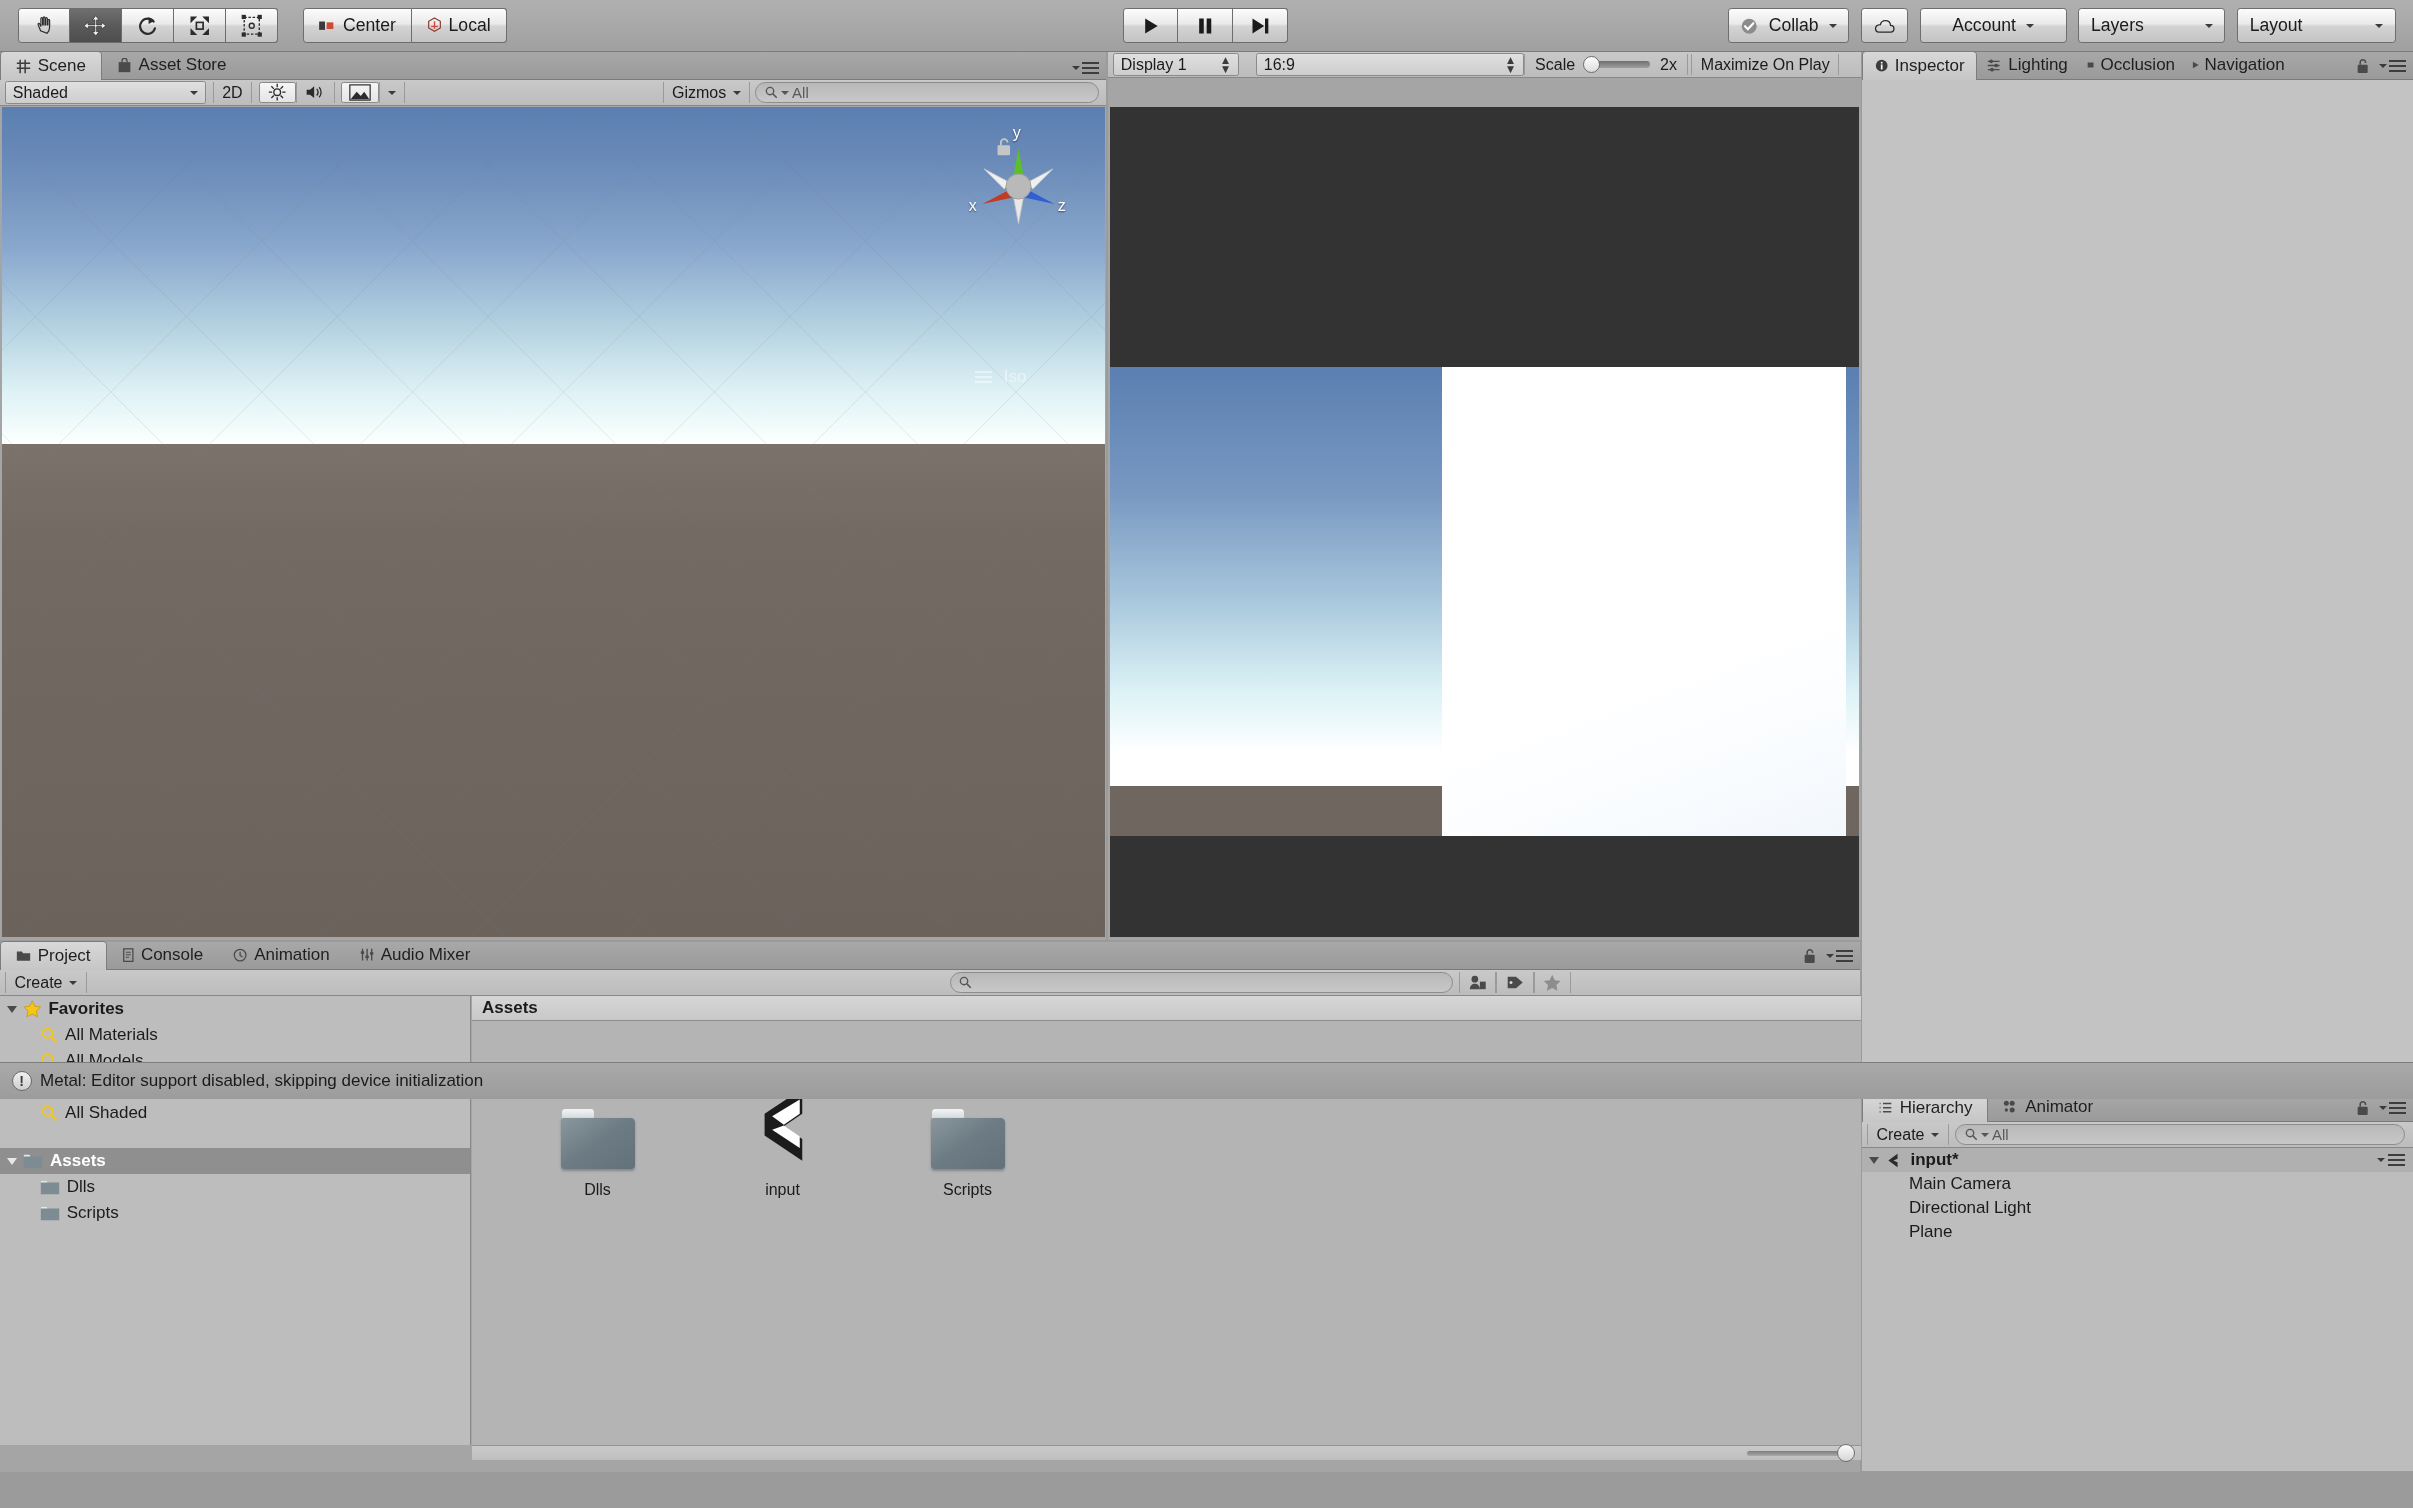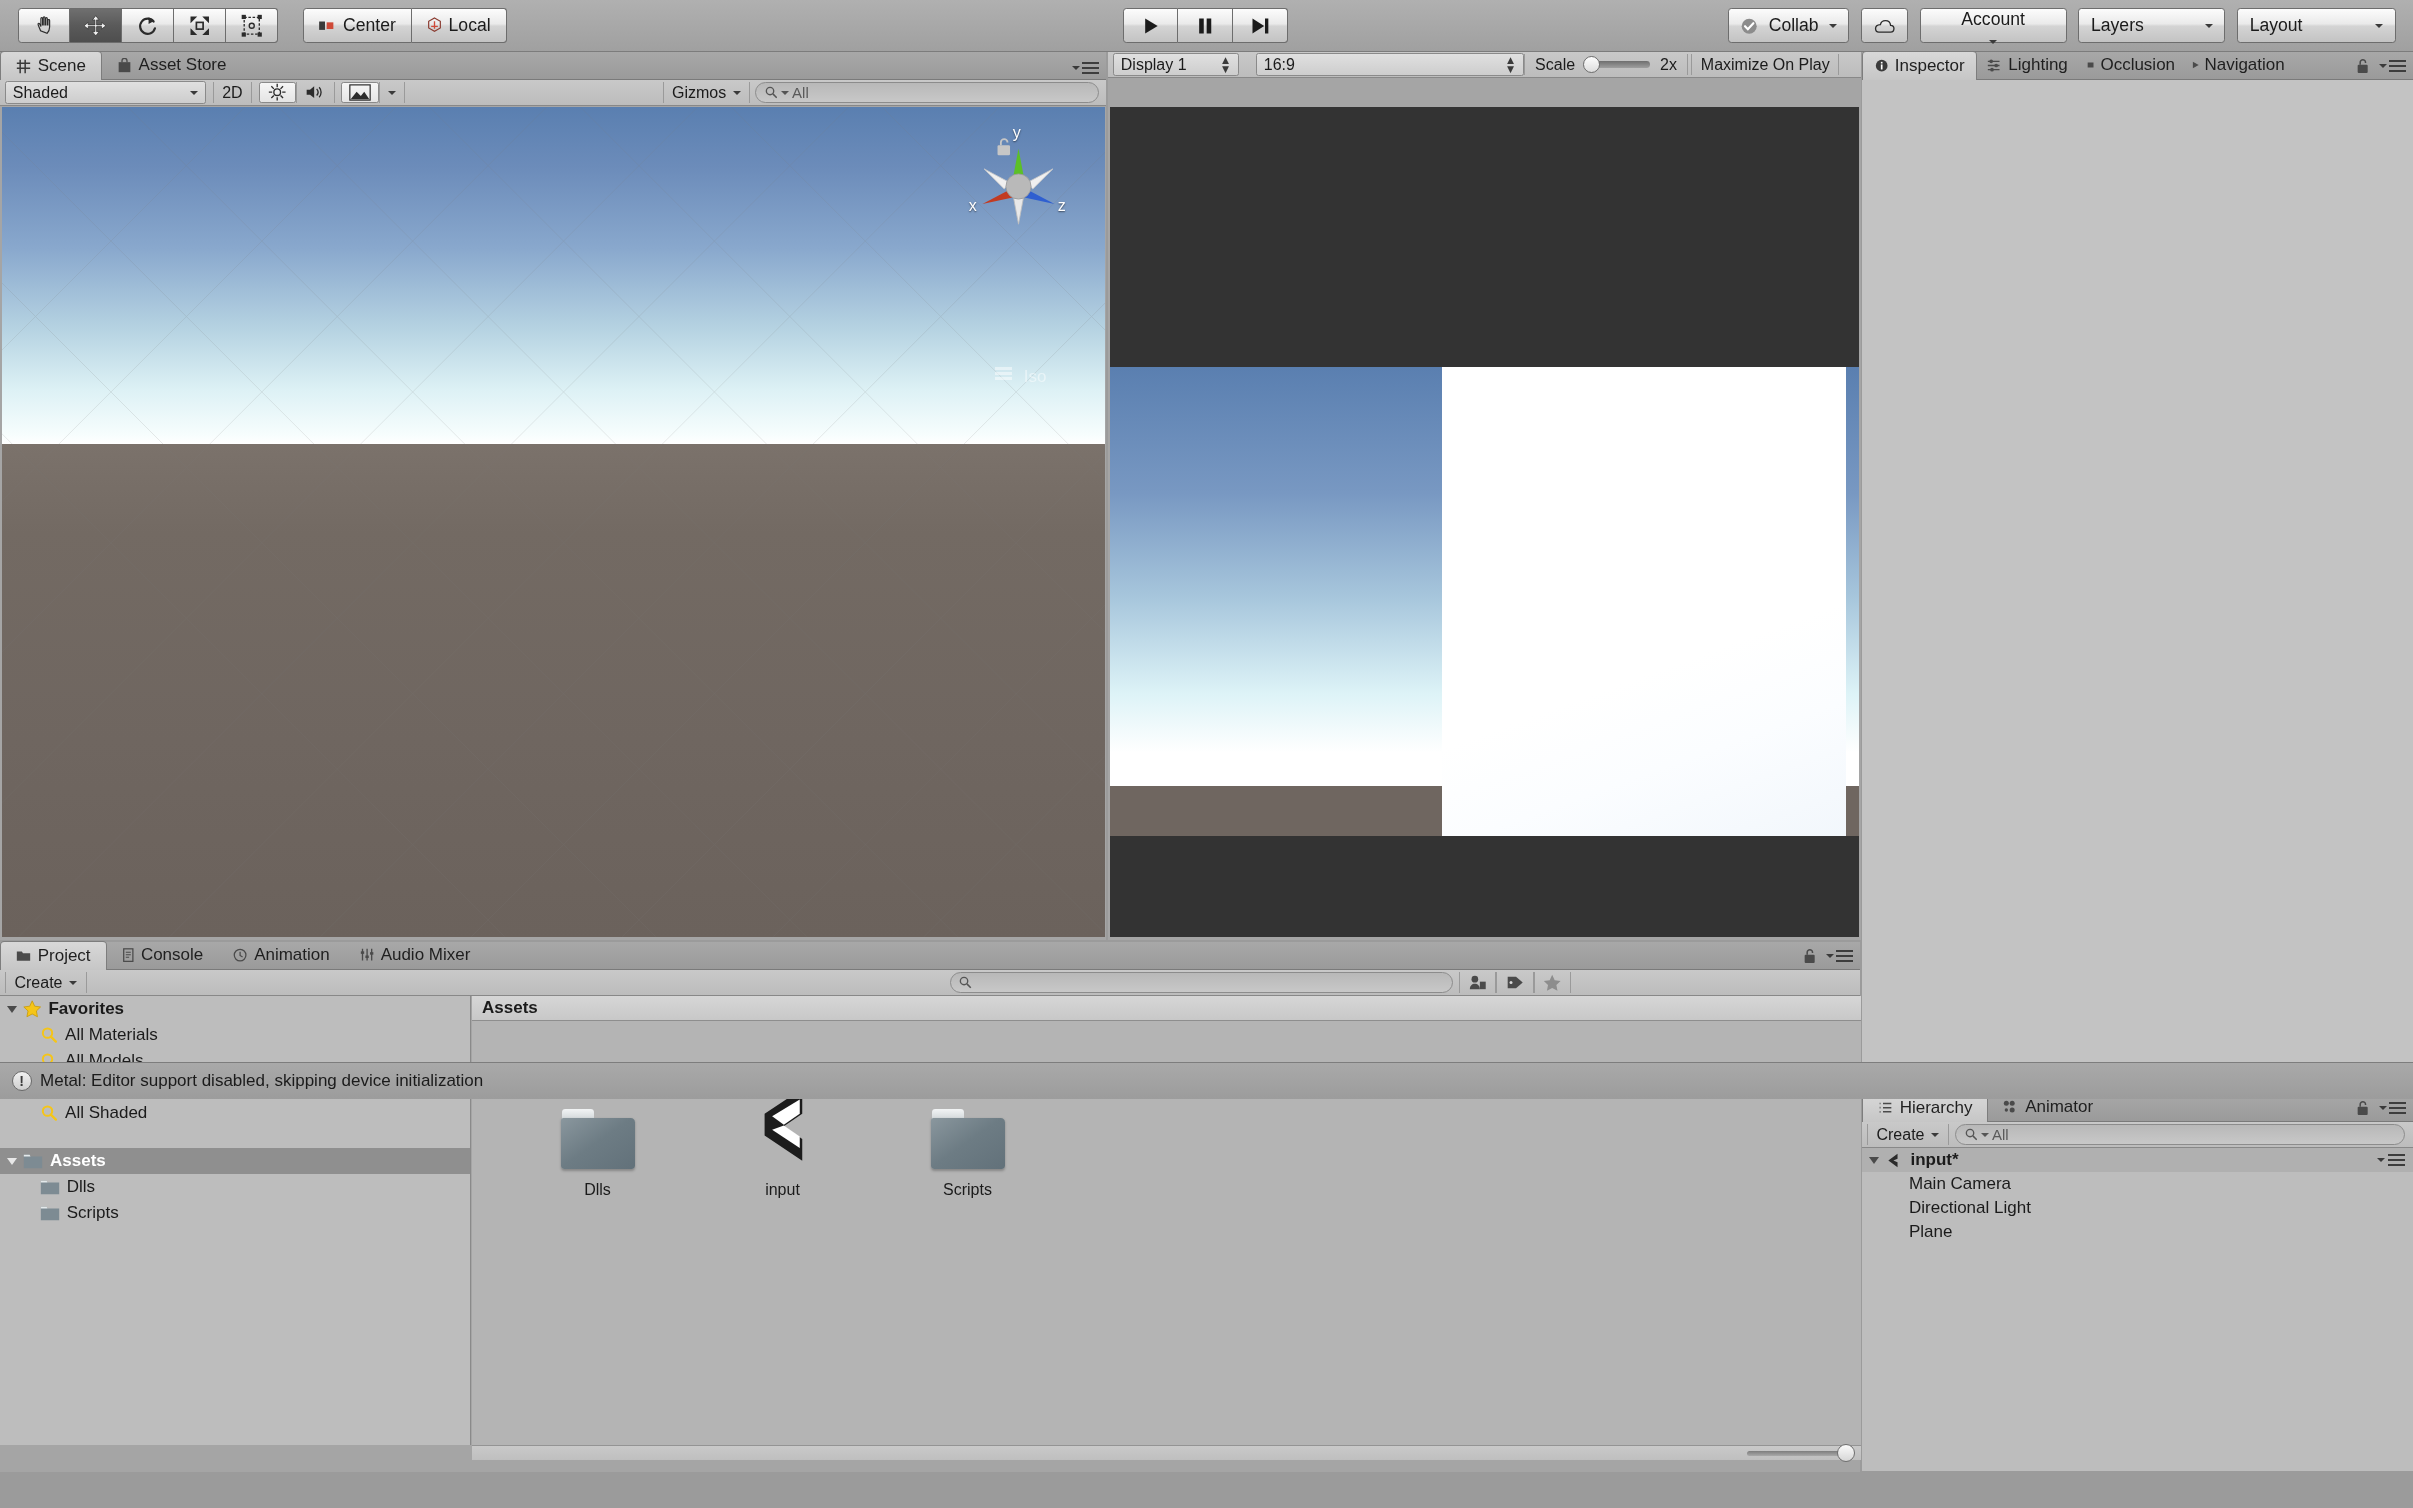--- a/index.html
+++ b/index.html
@@ -310,21 +310,21 @@
           <path d="M6 11l3.4 3.6L16 7.4" fill="none" stroke="#fff" stroke-width="2.6" stroke-linecap="round"></path>
         </svg>
         <span>Collab</span>
         <span class="caret caret-sm"></span>
       </div>
       <div class="btn cloud-btn" style="height:35px;">
         <svg width="23.5" height="18.4" viewBox="0 0 28 22">
           <path d="M7 18h14c3 0 4-2.3 4-4.2 0-2.2-1.8-3.8-4-3.8-.4-3.4-3-5.6-6.2-5.6-3 0-5.4 1.9-6 4.8C5.7 9.4 3 11 3 13.8 3 16 4.6 18 7 18z" fill="none" stroke="#2b2b2b" stroke-width="1.6"></path>
         </svg>
       </div>
-      <div class="btn dd-btn" style="height:35px;min-width:147px;justify-content:flex-start;flex-direction:column;">
+      <div class="btn dd-btn" style="height:35px;min-width:147px;justify-content:center;">
         <span>Account</span>
         <span class="caret caret-sm"></span>
       </div>
       <div class="btn dd-btn" style="height:35px;min-width:147px;justify-content:space-between;">
         <span>Layers</span>
         <span class="caret caret-sm"></span>
       </div>
       <div class="btn dd-btn" style="height:35px;min-width:159px;justify-content:space-between;">
         <span>Layout</span>
         <span class="caret caret-sm"></span>
@@ -427,21 +427,21 @@
         <span class="gizmo-label" style="left:49px;top:-8.4px;">y</span>
         <span class="gizmo-label" style="left:5px;top:65px;">x</span>
         <span class="gizmo-label" style="left:94px;top:65px;">z</span>
       </div>
       <div style="position:absolute;left:993px;top:30px;">
         <svg width="18.4" height="20" viewBox="0 0 22 24">
           <rect x="3" y="10" width="15" height="12" rx="1.5" fill="#c6c6c6"></rect>
           <path d="M7 10V6.5A4 4 0 0 1 15 6.5" fill="none" stroke="#c6c6c6" stroke-width="2.2"></path>
         </svg>
       </div>
-      <div class="iso-label" style="left:993px;top:260px;display:flex;align-items:flex-start;gap:12px;">
+      <div class="iso-label" style="left:973px;top:260px;display:flex;align-items:center;gap:12px;">
         <span class="hamb">
           <i style="background:rgba(255,255,255,.48)"></i>
             <i style="background:rgba(255,255,255,.48)"></i>
             <i style="background:rgba(255,255,255,.48)"></i>
         </span>
         <span>Iso</span>
       </div>
     </div>
   </div>
 

